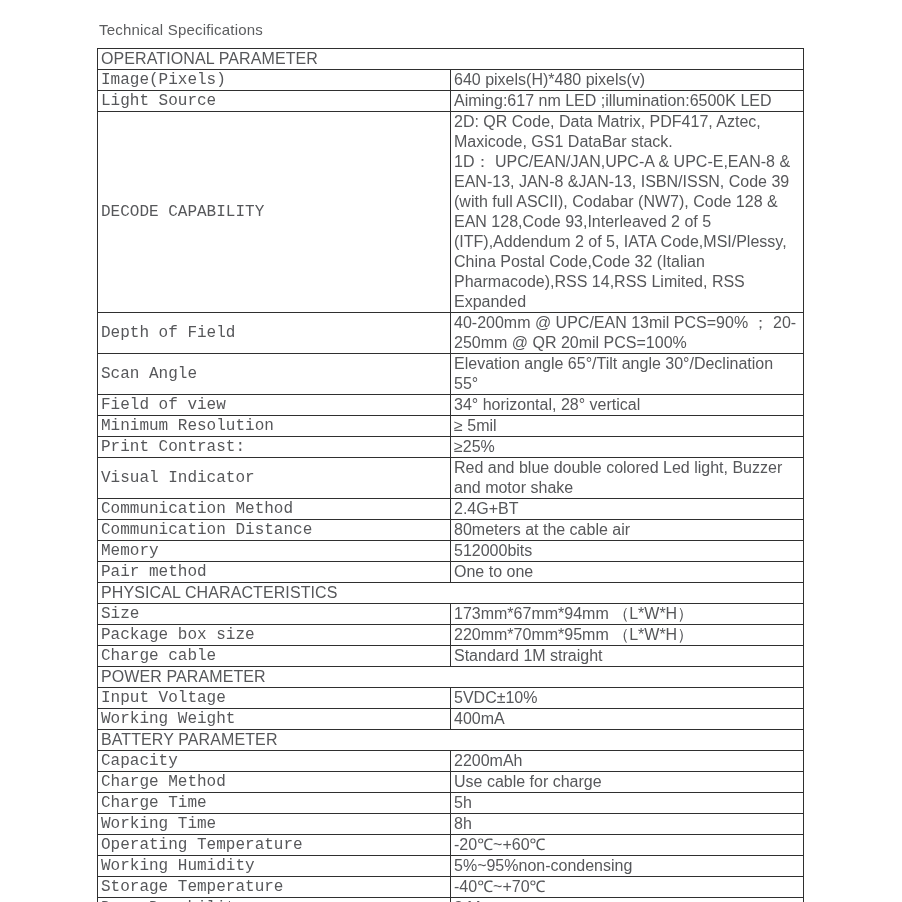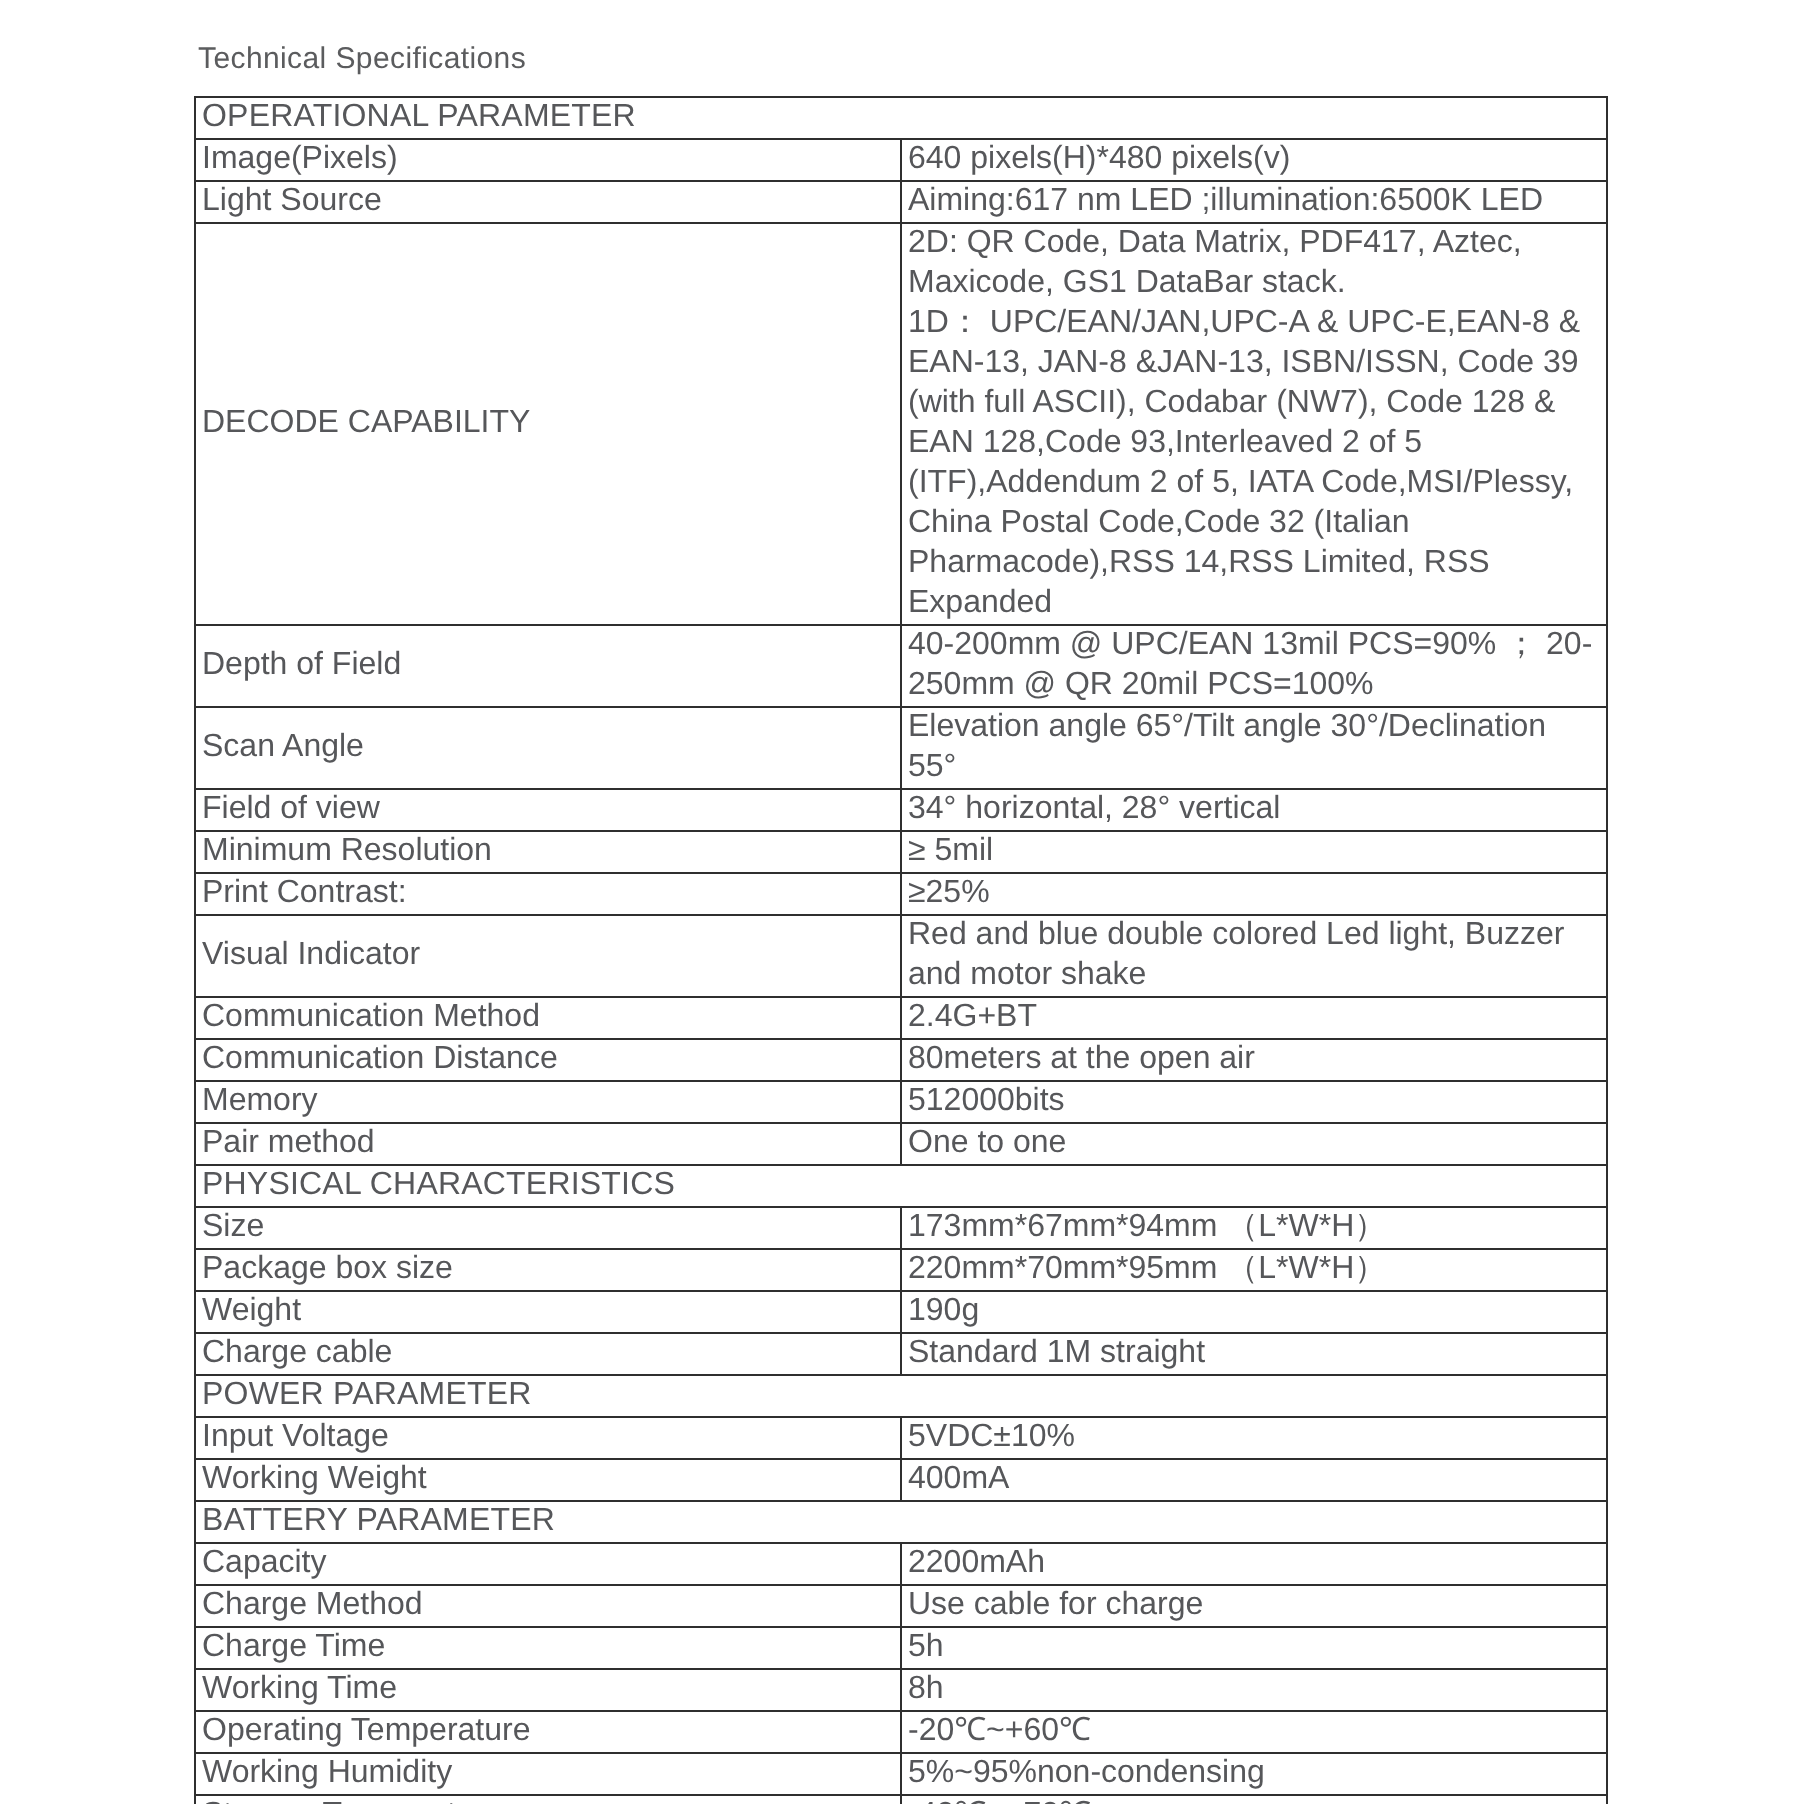--- a/index.html
+++ b/index.html
@@ -40,20 +40,21 @@
     padding: 0 3px;
     vertical-align: middle;
     color: #56575a;
     overflow: hidden;
   }
   td.section-header-cell {
     letter-spacing: 0.1px;
   }
   td.label-cell {
     width: 179px;
+    font-family: Liberation Mono, monospace;
   }
   td.value-cell {
   }
   .value-para {
   }
 </style>
 </head>
 <body>
 
 <h1 class="page-title">Technical Specifications</h1>
@@ -120,21 +121,21 @@
       </tr>
       <tr>
         <td class="label-cell">Communication Method</td>
         <td class="value-cell">
           <div class="value-para">2.4G+BT</div>
         </td>
       </tr>
       <tr>
         <td class="label-cell">Communication Distance</td>
         <td class="value-cell">
-          <div class="value-para">80meters at the open air</div>
+          <div class="value-para">80meters at the cable air</div>
         </td>
       </tr>
       <tr>
         <td class="label-cell">Memory</td>
         <td class="value-cell">
           <div class="value-para">512000bits</div>
         </td>
       </tr>
       <tr>
         <td class="label-cell">Pair method</td>
@@ -148,26 +149,20 @@
       <tr>
         <td class="label-cell">Size</td>
         <td class="value-cell">
           <div class="value-para">173mm*67mm*94mm （L*W*H）</div>
         </td>
       </tr>
       <tr>
         <td class="label-cell">Package box size</td>
         <td class="value-cell">
           <div class="value-para">220mm*70mm*95mm （L*W*H）</div>
-        </td>
-      </tr>
-      <tr>
-        <td class="label-cell">Weight</td>
-        <td class="value-cell">
-          <div class="value-para">190g</div>
         </td>
       </tr>
       <tr>
         <td class="label-cell">Charge cable</td>
         <td class="value-cell">
           <div class="value-para">Standard 1M straight</div>
         </td>
       </tr>
       <tr>
         <td colspan="2" class="section-header-cell">POWER PARAMETER</td>

